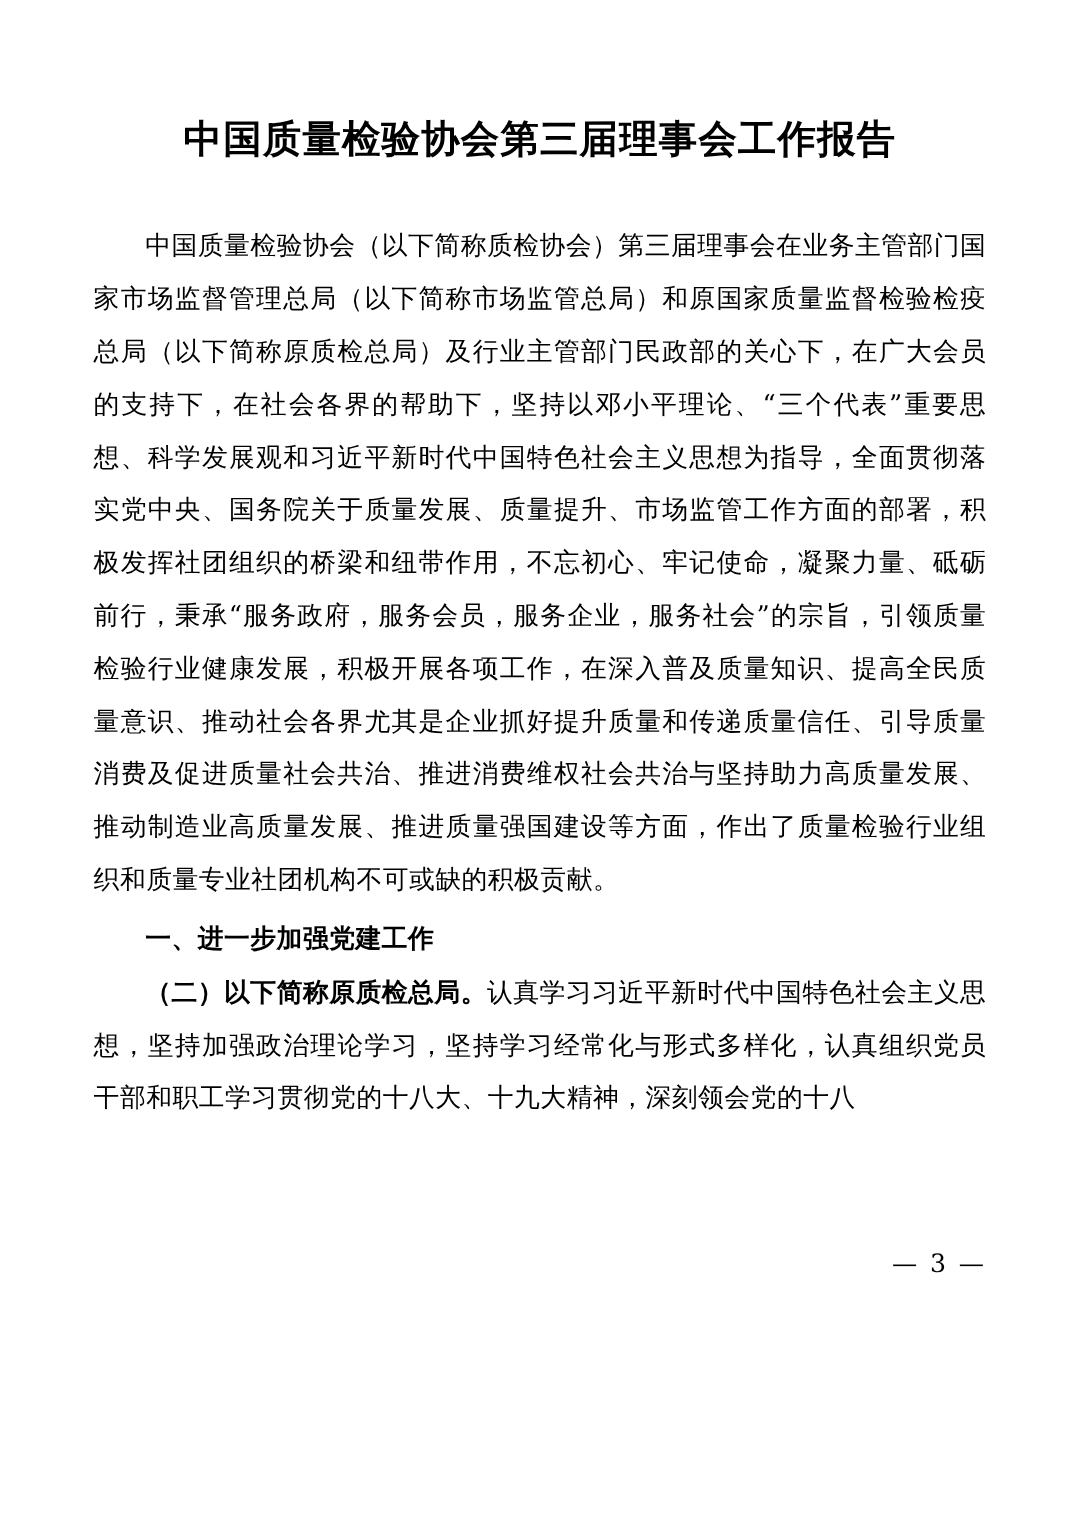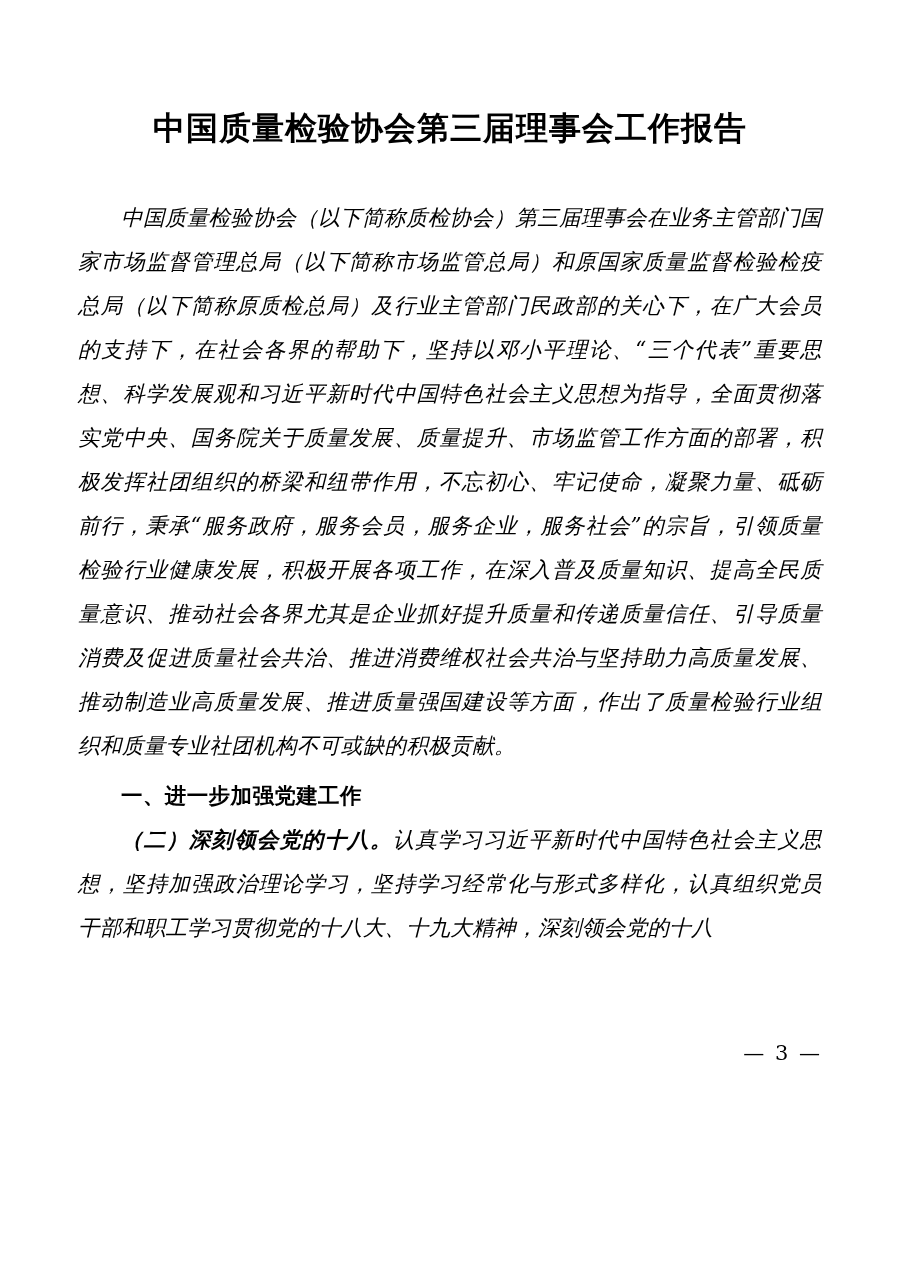--- a/index.html
+++ b/index.html
@@ -11,21 +11,21 @@
     font-family: "DejaVu Serif", "Liberation Serif", serif;
     color: #000000;
   }
   .page {
     width: 900px;
     height: 1127px;
     margin: 0 auto;
     position: relative;
     background: #ffffff;
     box-sizing: border-box;
-    padding: 12px 78px;
+    padding: 0 78px;
     overflow: hidden;
   }
   .doc-title {
     text-align: center;
     font-family: "DejaVu Sans", "Liberation Sans", sans-serif;
     font-weight: bold;
     font-size: 32px;
     letter-spacing: 1px;
     margin: 0;
     padding-top: 96px;
@@ -35,25 +35,24 @@
     margin-top: 46px;
   }
   p.para {
     margin: 0 0 1px 0;
     font-size: 21.5px;
     line-height: 44px;
     text-align: justify;
     text-justify: inter-ideograph;
     text-indent: 2em;
     letter-spacing: 0.4px;
-    font-style: italic;
   }
   p.heading1 {
     margin: 6px 0 0 0;
-    font-family: Liberation Serif, serif;
+    font-family: Liberation Mono, monospace;
     font-weight: bold;
     font-size: 21.5px;
     line-height: 44px;
     text-indent: 2em;
     letter-spacing: 0.4px;
   }
   .lead-bold {
     font-family: "DejaVu Sans", "Liberation Sans", sans-serif;
     font-weight: bold;
   }
@@ -74,20 +73,20 @@
   <h1 class="doc-title">中国质量检验协会第三届理事会工作报告</h1>
 
   <div class="body-block">
 
     <p class="para">中国质量检验协会（以下简称质检协会）第三届理事会在业务主管部门国家市场监督管理总局（以下简称市场监管总局）和原国家质量监督检验检疫总局（以下简称原质检总局）及行业主管部门民政部的关心下，在广大会员的支持下，在社会各界的帮助下，坚持以邓小平理论、“三个代表”重要思想、科学发展观和习近平新时代中国特色社会主义思想为指导，全面贯彻落实党中央、国务院关于质量发展、质量提升、市场监管工作方面的部署，积极发挥社团组织的桥梁和纽带作用，不忘初心、牢记使命，凝聚力量、砥砺前行，秉承“服务政府，服务会员，服务企业，服务社会”的宗旨，引领质量检验行业健康发展，积极开展各项工作，在深入普及质量知识、提高全民质量意识、推动社会各界尤其是企业抓好提升质量和传递质量信任、引导质量消费及促进质量社会共治、推进消费维权社会共治与坚持助力高质量发展、推动制造业高质量发展、推进质量强国建设等方面，作出了质量检验行业组织和质量专业社团机构不可或缺的积极贡献。</p>
 
     <p class="heading1">一、进一步加强党建工作</p>
 
 
     <p class="para">
-      <span class="lead-bold">（二）深刻领会党的十八。</span><span>认真学习习近平新时代中国特色社会主义思想，坚持加强政治理论学习，坚持学习经常化与形式多样化，认真组织党员干部和职工学习贯彻党的十八大、十九大精神，深刻领会党的十八</span>
+      <span class="lead-bold">（二）以下简称原质检总局。</span><span>认真学习习近平新时代中国特色社会主义思想，坚持加强政治理论学习，坚持学习经常化与形式多样化，认真组织党员干部和职工学习贯彻党的十八大、十九大精神，深刻领会党的十八</span>
     </p>
 
   </div>
 
   <div class="page-number">— 3 —</div>
 
 </div>
 
 </body></html>

